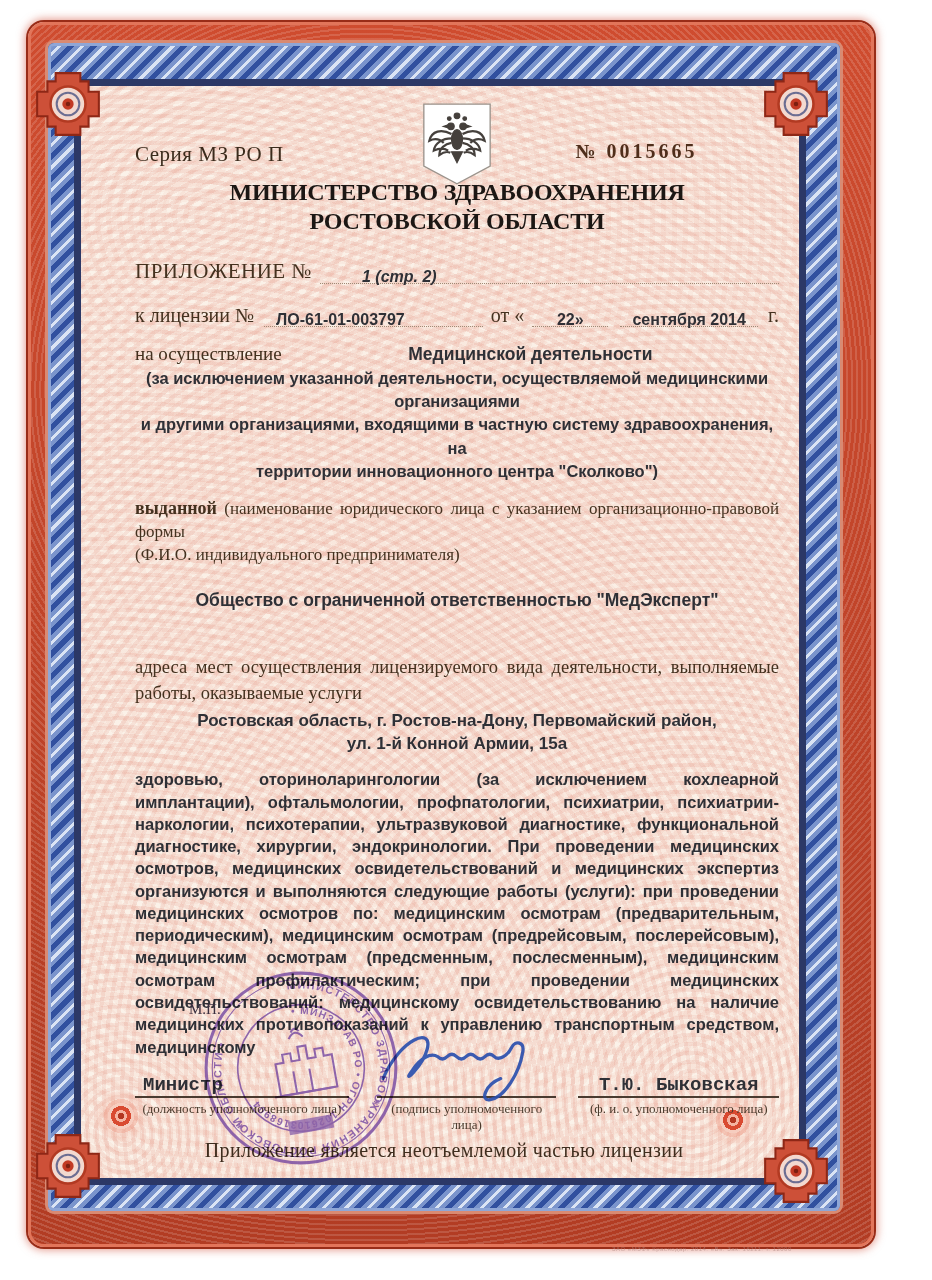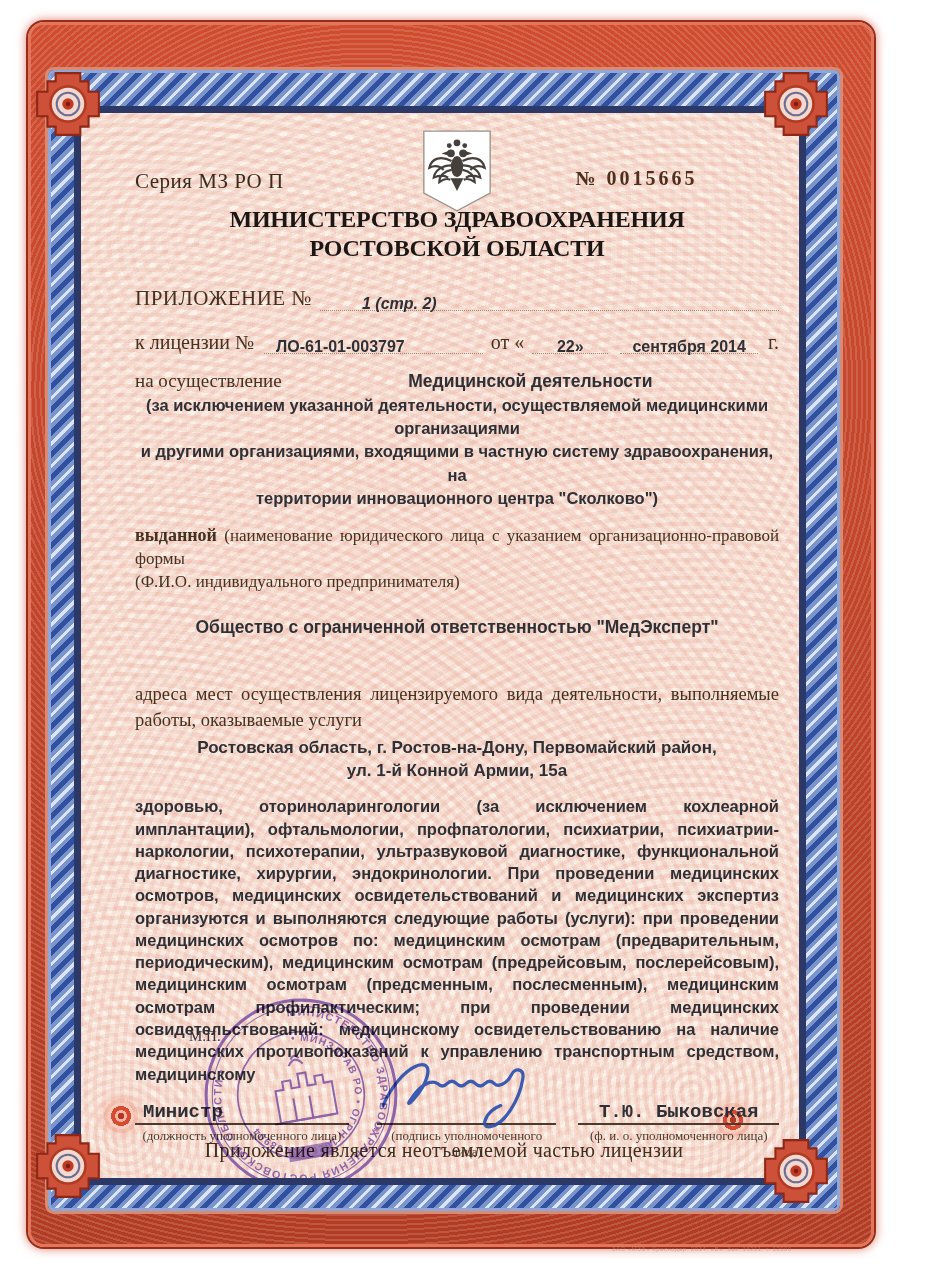--- a/index.html
+++ b/index.html
@@ -3,21 +3,21 @@
 <meta charset="utf-8">
 <style>
   html,body{margin:0;padding:0;}
   body{
     width:932px;height:1280px;position:relative;background:#ffffff;
     font-family:"Liberation Serif",serif;overflow:hidden;
   }
   
   .frame-red{
     position:absolute;left:28px;top:22px;right:58px;bottom:33px;
-    box-sizing:border-box;padding:48px 34px 36px 20px;
+    box-sizing:border-box;padding:21px 34px 36px 20px;
     border-radius:16px;
     background:
       repeating-radial-gradient(circle at 40% 30%, rgba(255,255,255,.14) 0 2px, transparent 2px 5px),
       linear-gradient(180deg,#cf4c2f,#b23c23);
     box-shadow:0 0 0 2px #992c17, 0 0 9px 3px rgba(205,70,45,.55), inset 0 0 0 3px #e2755a;
   }
   .frame-blue{
     width:100%;height:100%;box-sizing:border-box;
     padding:36px 34px 26px 26px;border-radius:6px;
     background:repeating-linear-gradient(135deg,#31509f 0 5px,#7a94cc 5px 9px,#dbe4f4 9px 12px,#7a94cc 12px 16px);

